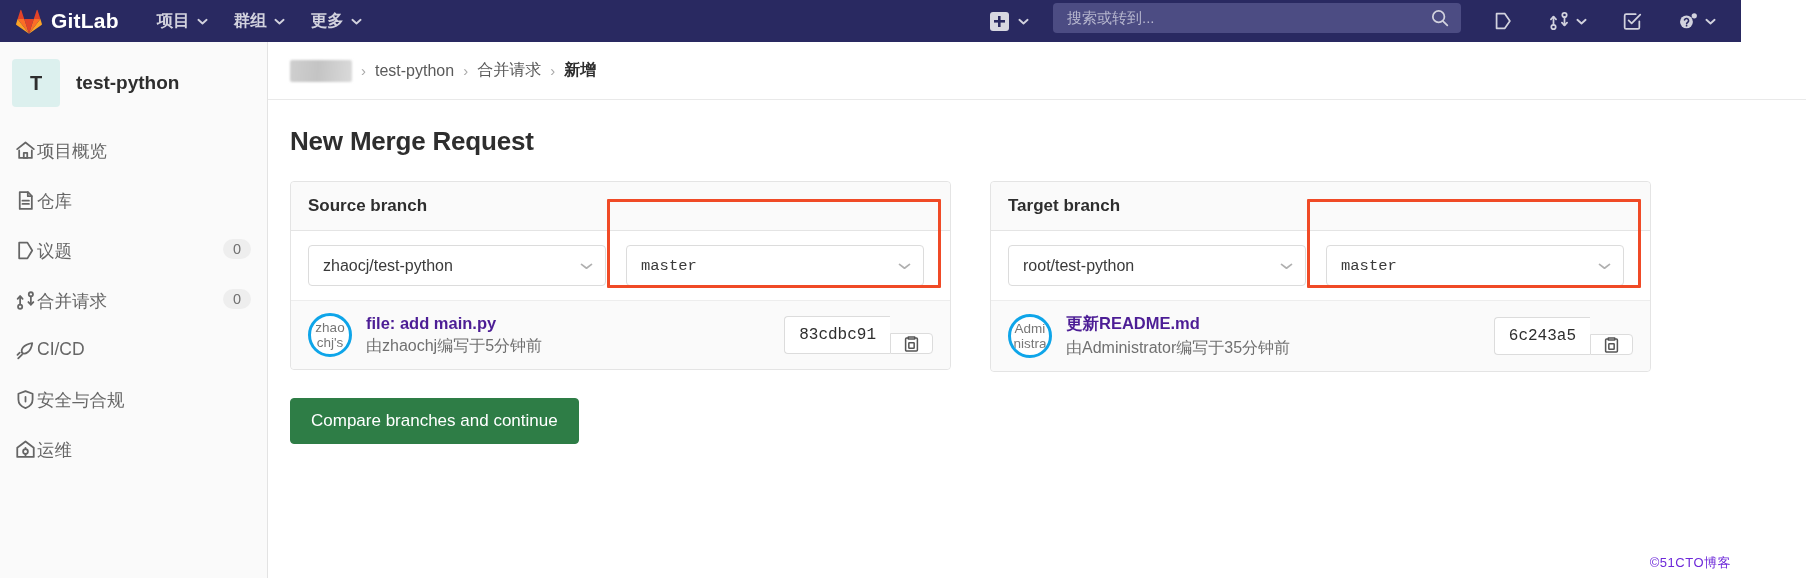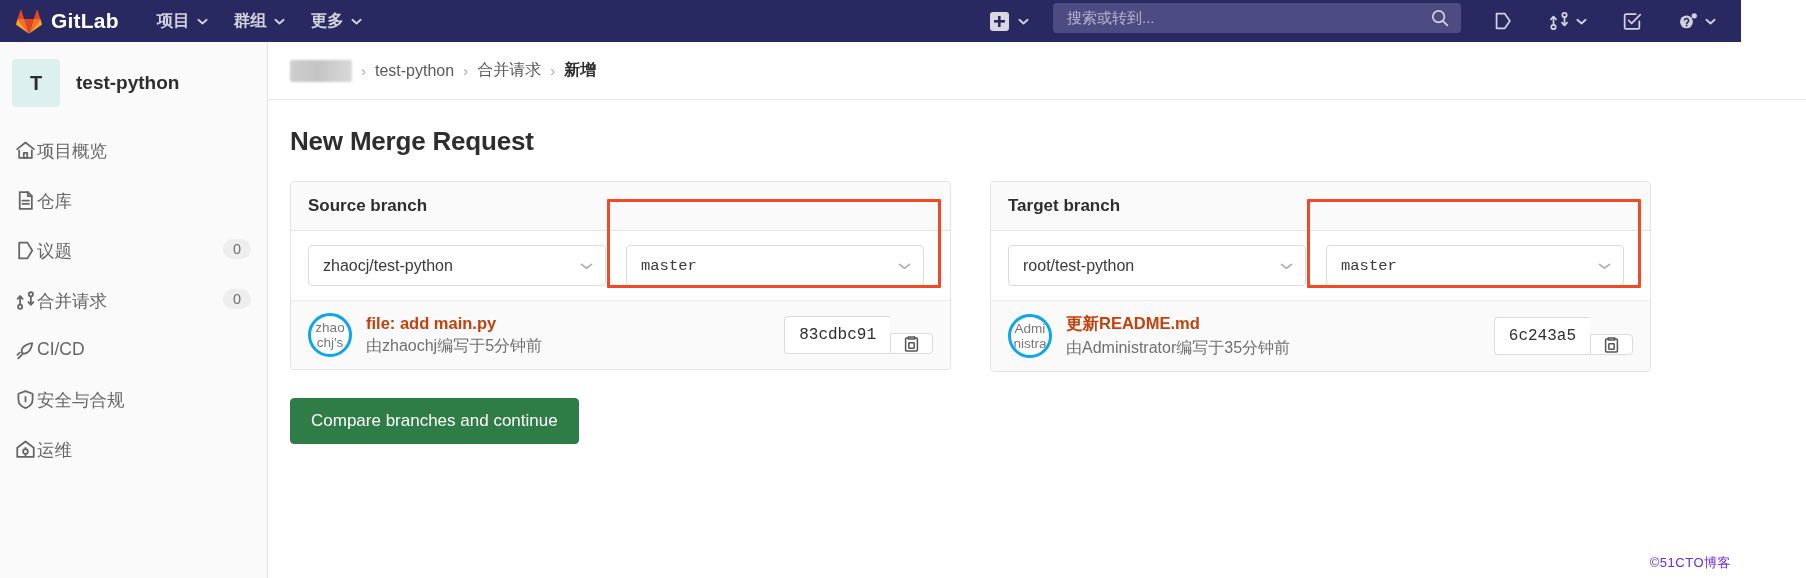--- a/index.html
+++ b/index.html
@@ -134,21 +134,21 @@
     padding: 12px 17px; border-radius: 0 0 4px 4px;
   }
   .avatar-circle {
     width: 44px; height: 44px; border-radius: 50%;
     border: 3px solid #0ea5e9; background: #fff; flex: none;
     display: flex; flex-direction: column; align-items: center; justify-content: center;
     overflow: hidden; line-height: 1.12;
   }
   .avatar-circle span { font-size: 13.5px; color: #777; }
   .commit-info { flex: 1; min-width: 0; }
-  .commit-title { font-size: 16.5px; font-weight: 700; color: #c2410c; margin-bottom: 3px; }
+  .commit-title { font-size: 16.5px; font-weight: 700; color: #4c1d95; margin-bottom: 3px; }
   .commit-meta { font-size: 16px; color: #707070; }
   .sha-group { display: flex; align-items: flex-end; flex: none; }
   .sha-badge {
     border: 1px solid #dcdcdc; border-right: none; border-radius: 4px 0 0 4px;
     background: #fff; padding: 9px 14px;
     font-family: "Liberation Mono", monospace; font-size: 16px; color: #2e2e2e;
   }
   .copy-btn {
     border: 1px solid #dcdcdc; border-radius: 0 4px 4px 0; background: #fff;
     width: 43px; display: flex; align-items: center; justify-content: center; cursor: pointer;

